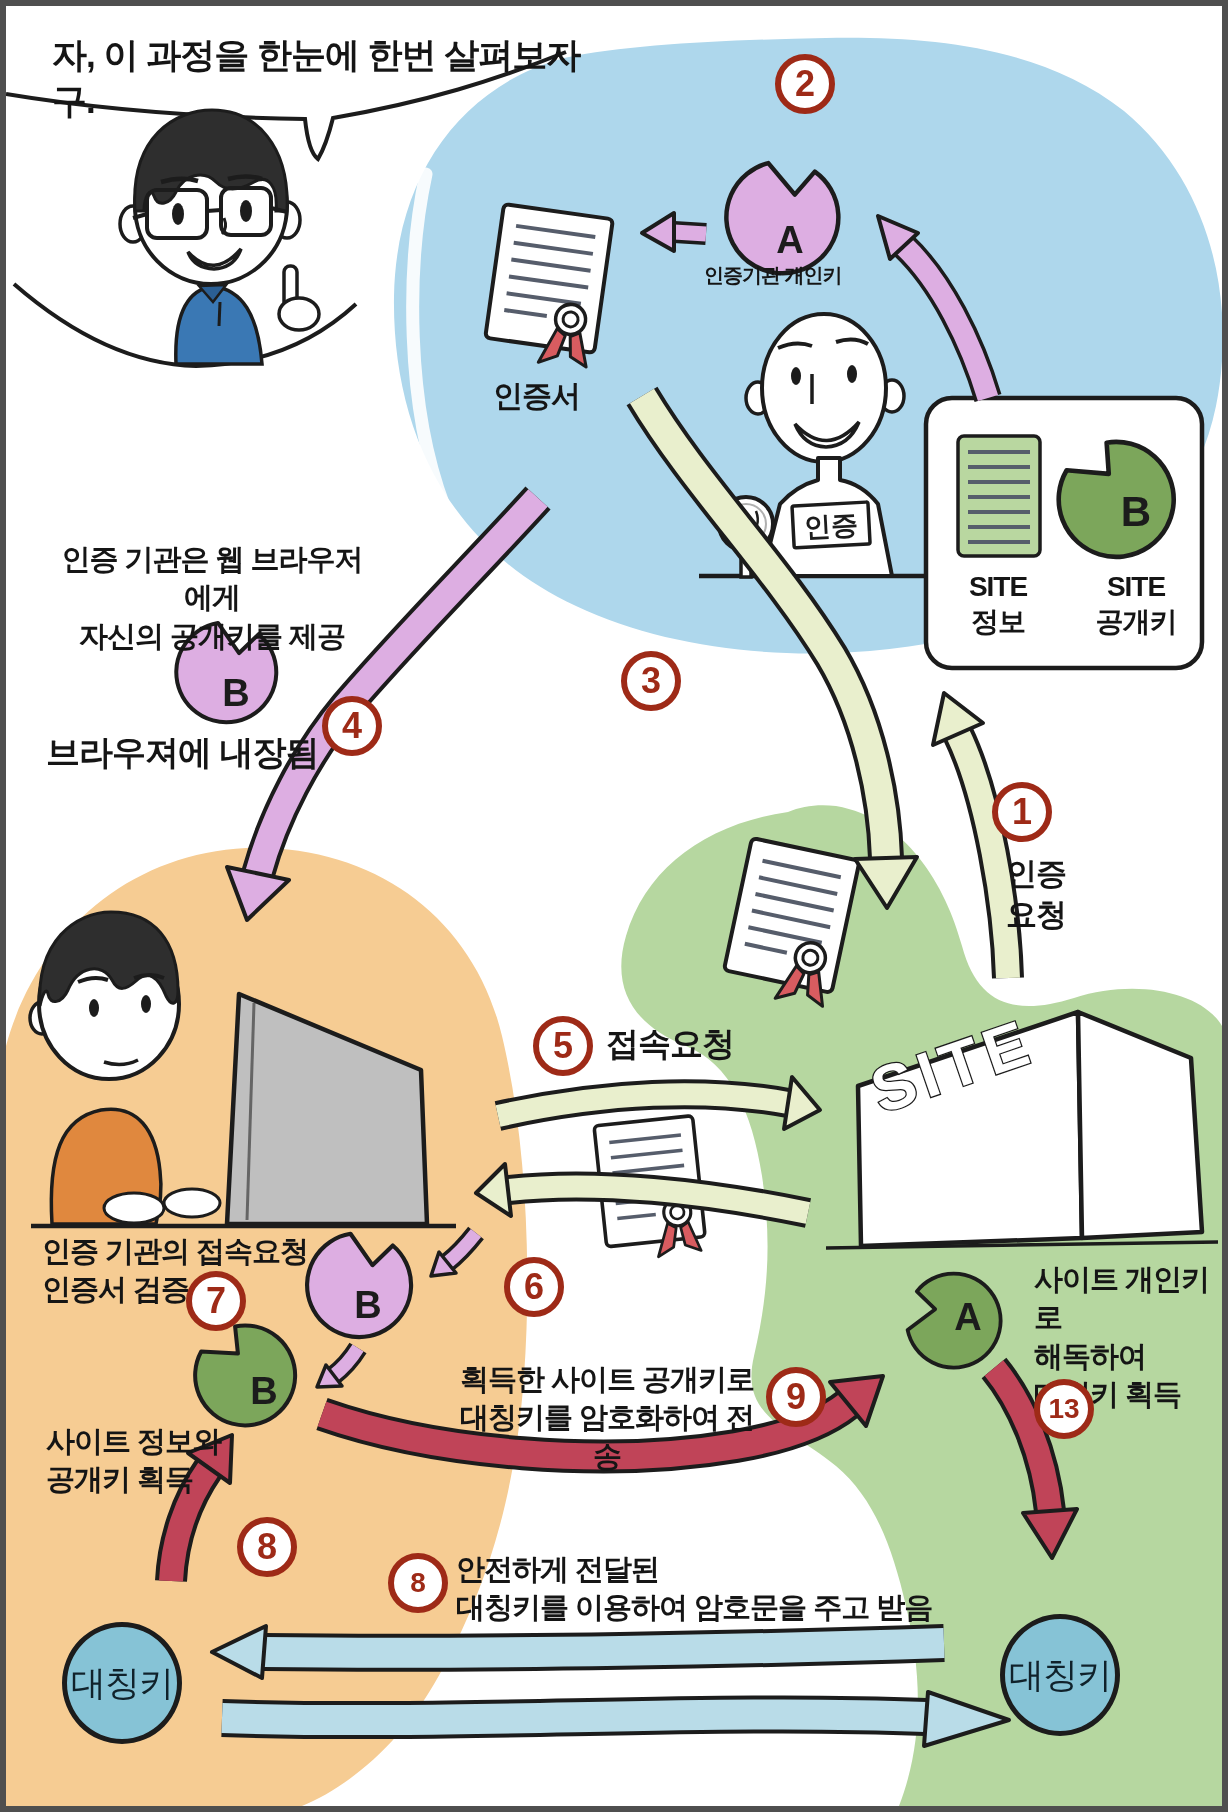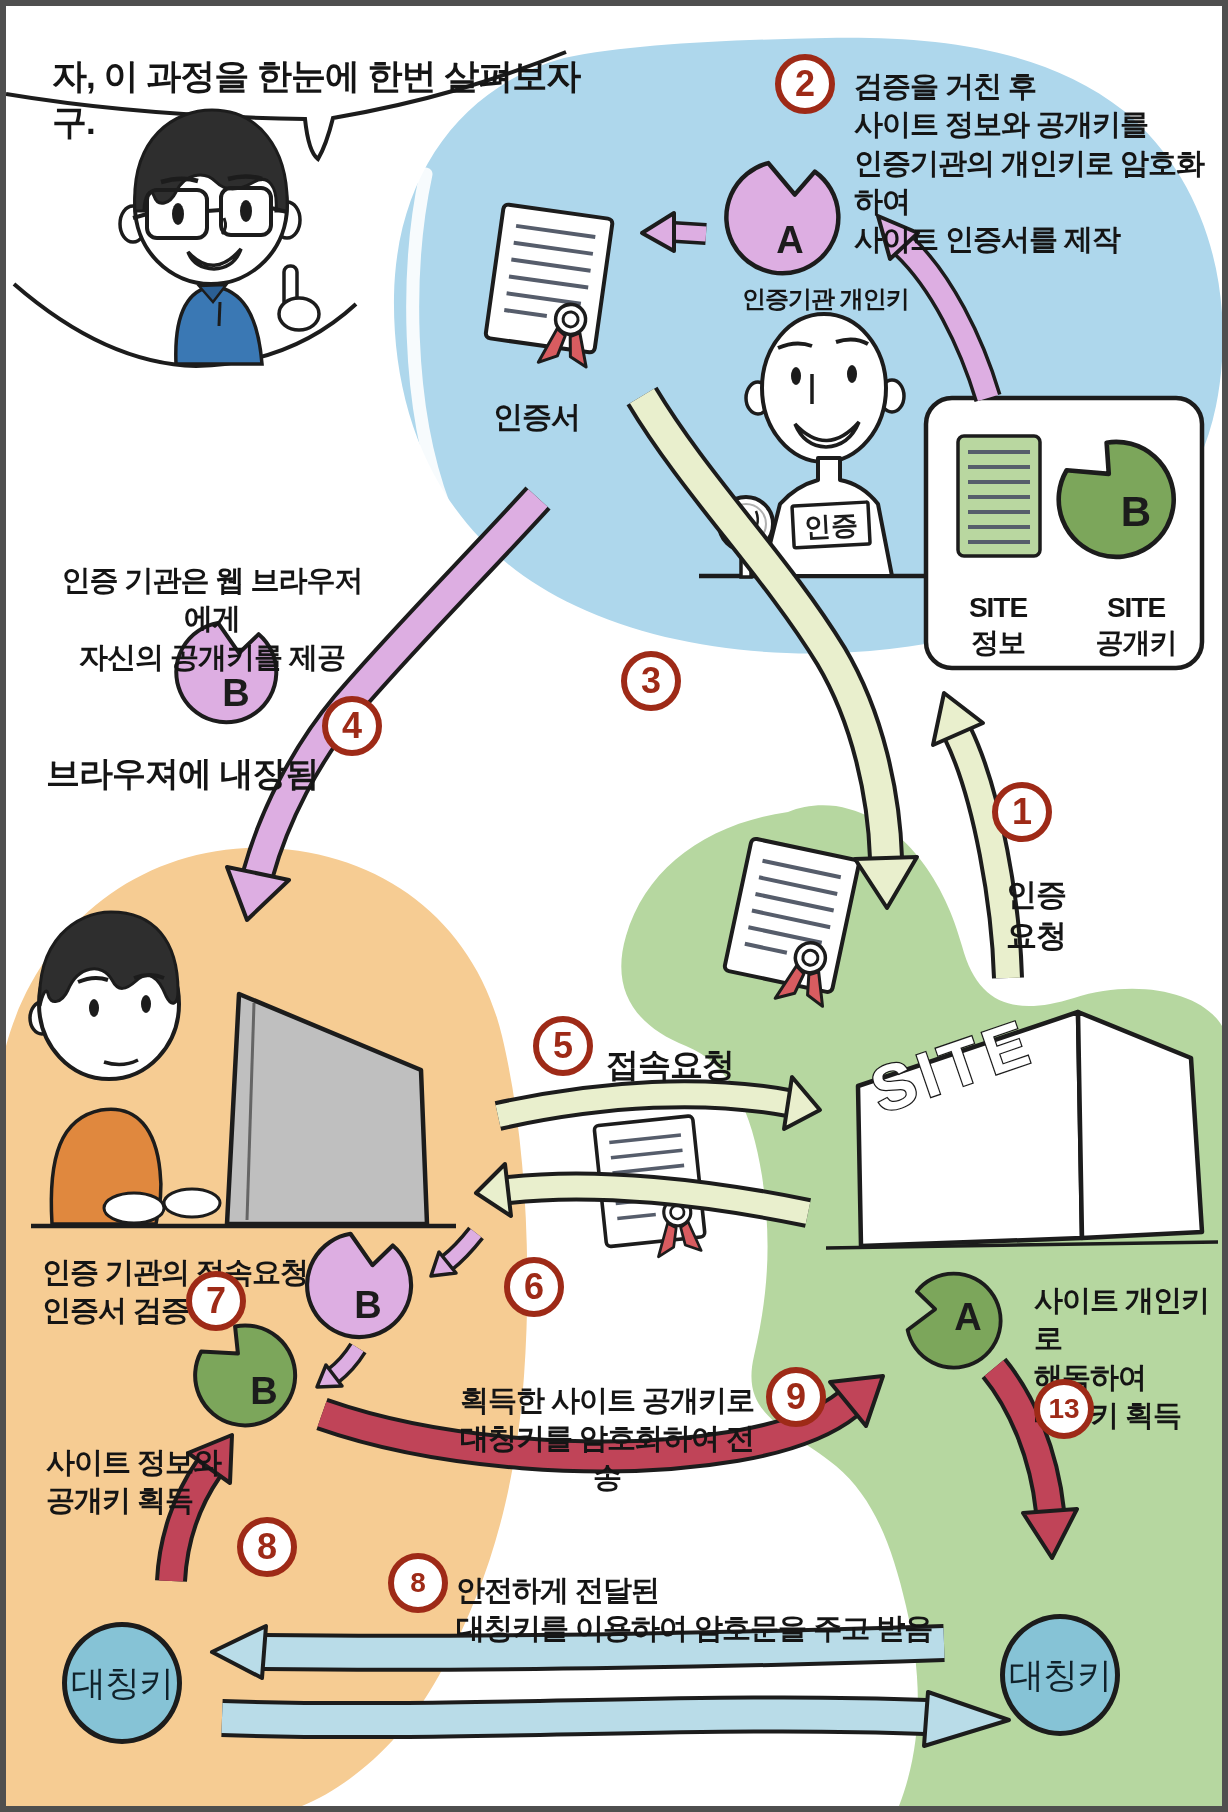--- a/index.html
+++ b/index.html
@@ -5,21 +5,21 @@
   html,body { margin:0; padding:0; background:#e8e8e8; }
   .page {
     position:relative; width:1228px; height:1812px;
     background:#ffffff; border:6px solid #4f4f4f; box-sizing:border-box;
     overflow:hidden;
     font-family:"Liberation Sans","DejaVu Sans",sans-serif;
   }
   .art { position:absolute; left:0; top:0; width:1216px; height:1800px; }
   .lbl {
     position:absolute; font-weight:700; color:#151515;
-    line-height:1.32; white-space:pre-line; letter-spacing:-1px;margin-top:21px;
+    line-height:1.32; white-space:pre-line; letter-spacing:-1px;
   }
   .ctr { text-align:center; }
   .num {
     position:absolute; width:60px; height:60px; border-radius:50%;
     background:#ffffff; border:6px solid #9e2a17; color:#9e2a17;
     display:flex; align-items:center; justify-content:center;
     font-weight:700; font-size:36px; box-sizing:border-box;
   }
   .num.two { font-size:28px; }
   .symkey {
@@ -270,25 +270,21 @@
     </g>
     <g>
       <path d="M 216 1712 C 450 1720 700 1702 920 1711" fill="none" stroke="#1c1c1c" stroke-width="38"></path>
       <path d="M 216 1712 C 450 1720 700 1702 920 1711" fill="none" stroke="#b9dce8" stroke-width="30"></path>
       <polygon points="1003,1714 922,1686 918,1740" fill="#b9dce8" stroke="#1c1c1c" stroke-width="4" stroke-linejoin="round"></polygon>
     </g>
   </g>
 </svg>
 
 <div class="lbl" style="left:46px;top:26px;width:540px;font-size:35px">자, 이 과정을 한눈에 한번 살펴보자구.</div>
-<div class="lbl" style="left:848px;top:40px;font-size:29px">검증을 거친 후
-사이트 정보와 공개키를
-인증기관의 개인키로 암호화하여
-사이트 인증서를 제작</div>
-<div class="lbl" style="left:736px;top:256px;font-size:24px">인증기관 개인키</div>
+<div class="lbl" style="left:698px;top:256px;font-size:20px">인증기관 개인키</div>
 <div class="lbl" style="left:487px;top:370px;font-size:30px">인증서</div>
 <div class="lbl ctr" style="left:942px;top:563px;width:100px;font-size:28px;line-height:1.25">SITE
 정보</div>
 <div class="lbl ctr" style="left:1072px;top:563px;width:116px;font-size:28px;line-height:1.25">SITE
 공개키</div>
 <div class="lbl ctr" style="left:46px;top:534px;width:320px;font-size:29px">인증 기관은 웹 브라우저에게
 자신의 공개키를 제공</div>
 <div class="lbl" style="left:40px;top:724px;font-size:34px">브라우져에 내장됨</div>
 <div class="lbl ctr" style="left:978px;top:848px;width:104px;font-size:31px">인증
 요청</div>

